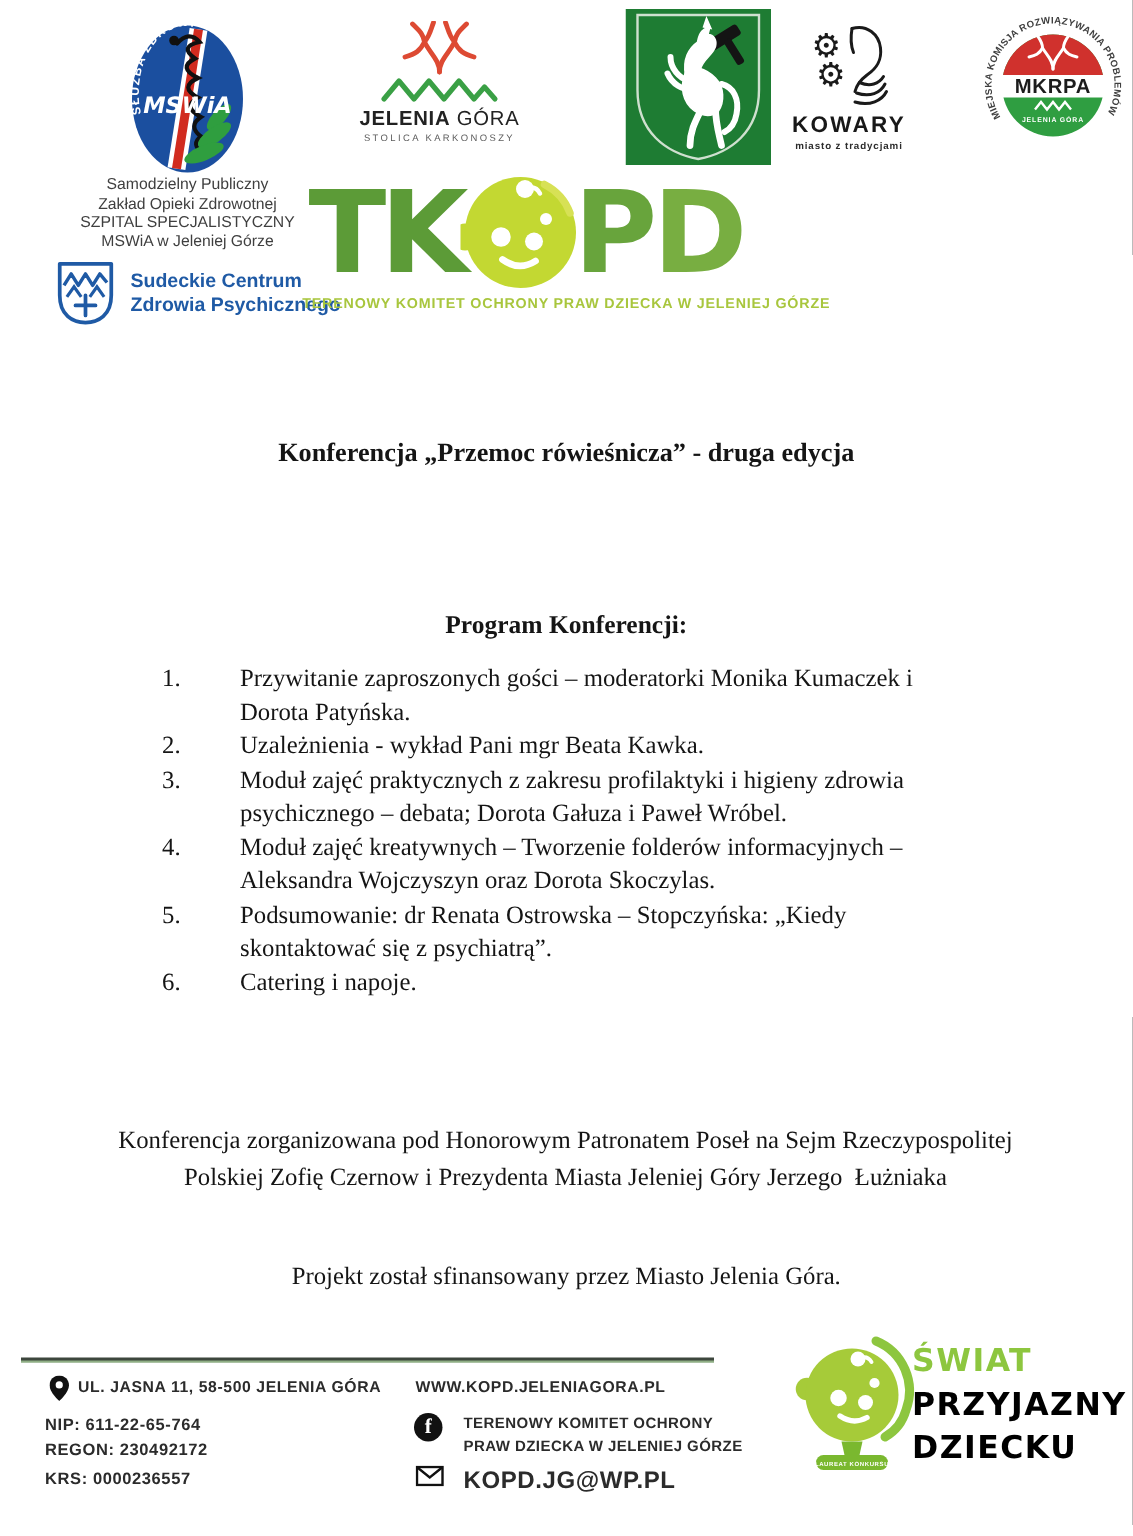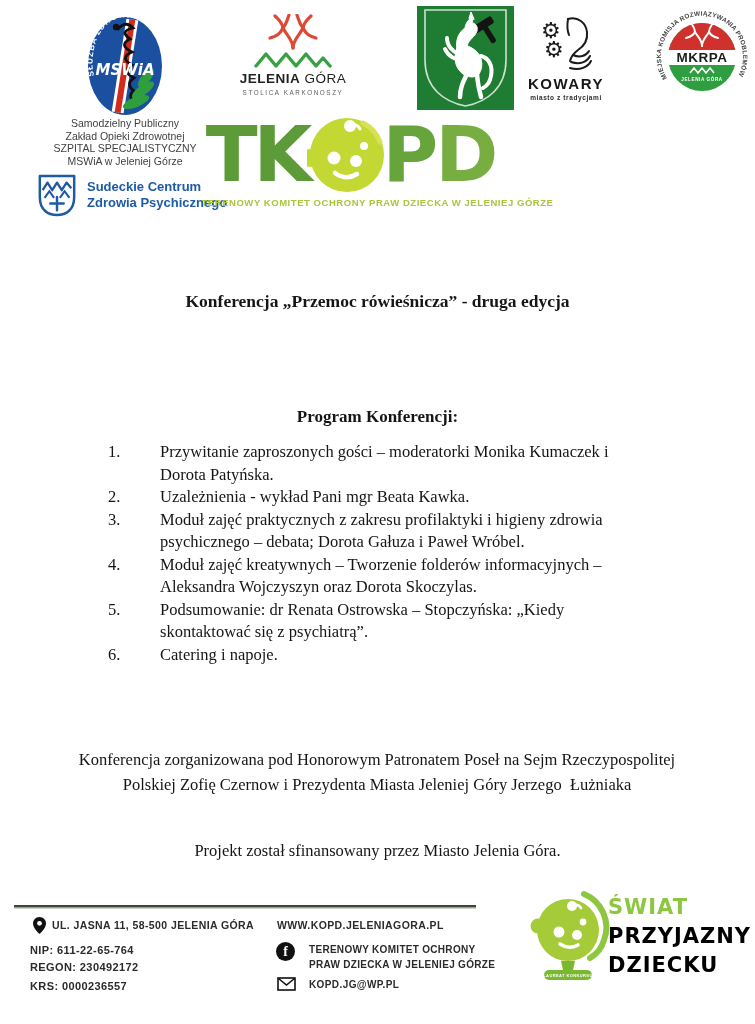--- a/index.html
+++ b/index.html
@@ -46,21 +46,21 @@
   .f-sans{font-family:"Liberation Sans",sans-serif;font-weight:bold;color:#2b2b2b;}
   .f-address{left:52px;top:919px;font-size:10.5px;letter-spacing:.4px;}
   .f-nip{left:30px;top:944px;font-size:11px;letter-spacing:.4px;}
   .f-regon{left:30px;top:961px;font-size:11px;letter-spacing:.4px;}
   .f-krs{left:30px;top:980px;font-size:11px;letter-spacing:.4px;}
   .f-www{left:277px;top:919px;font-size:10.5px;letter-spacing:.4px;}
   .fb-icon{left:276px;top:942px;width:19px;height:19px;border-radius:50%;background:#111;
     color:#fff;font-family:"Liberation Serif",serif;font-weight:bold;font-size:14px;
     display:flex;align-items:center;justify-content:center;}
   .f-fb{left:309px;top:943px;font-size:10px;line-height:14.5px;letter-spacing:.3px;}
-  .f-email{left:309px;top:979px;font-size:10px;letter-spacing:.4px;text-align:right;}
+  .f-email{left:309px;top:979px;font-size:16px;letter-spacing:.4px;text-align:right;}
   .swiat-text{left:608px;top:893px;font-family:"DejaVu Sans",sans-serif;font-weight:bold;
     font-size:21px;line-height:29px;letter-spacing:1px;}
   .swiat-text .l1{color:#8dc63f;}
   .swiat-text .l2,.swiat-text .l3{color:#000000;}
 </style>
 </head>
 <body>
 
 <div class="page">
 

